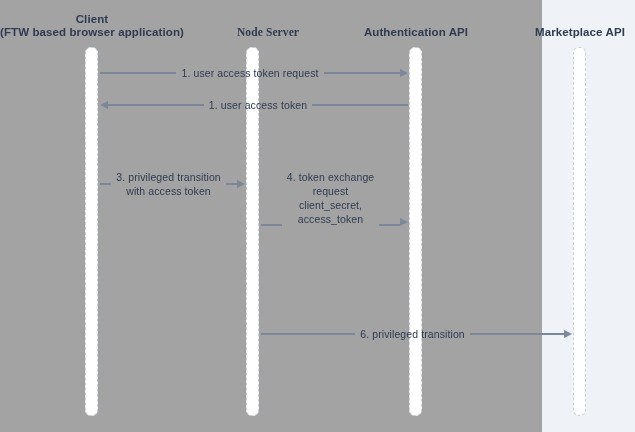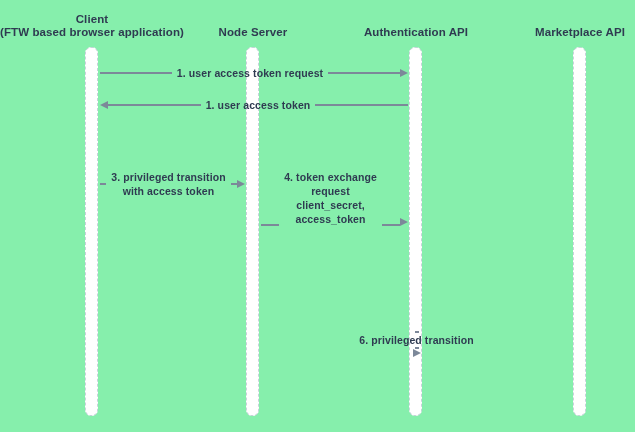--- a/index.html
+++ b/index.html
@@ -9,23 +9,23 @@
   body {
     width: 635px;
     height: 432px;
     background: #eff2f6;
     font-family: "Liberation Sans", sans-serif;
     color: #2f3b51;
     overflow: hidden;
   }
   .diagram {
     position: relative;
-    width: 635px;
+    width: 542px;
     height: 432px;
-    background: #86efac;
+    background: #a3a3a3;
   }
 
   
   .participant-header {
     position: absolute;
     top: 11px;
     height: 28px;
     width: 220px;
     display: flex;
     flex-direction: column;
@@ -64,21 +64,21 @@
     flex: 1 1 auto;
     height: 2px;
     min-width: 4px;
     background: #7c8899;
   }
   .message .label {
     flex: 0 0 auto;
     margin: 0 5px;
     text-align: center;
     font-size: 10.5px;
-    font-weight: 700;
+    font-weight: 400;
     line-height: 14px;
     letter-spacing: 0.1px;
     color: #2f3b51;
     white-space: nowrap;
   }
   .arrowhead-right {
     flex: 0 0 auto;
     width: 0; height: 0;
     border-top: 4px solid transparent;
     border-bottom: 4px solid transparent;
@@ -94,21 +94,21 @@
 </style>
 </head>
 <body>
 
 <div class="diagram">
 
   <div class="participant-header" style="left:-18px;">
     <div class="p-name">Client</div>
     <div class="p-sub">(FTW based browser application)</div>
   </div>
-  <div class="participant-header" style="left:143px;">
+  <div class="participant-header" style="left:158px;font-family:Liberation Serif, serif;">
     <div class="p-name">Node Server</div>
   </div>
   <div class="participant-header" style="left:306px;align-items:center;">
     <div class="p-name">Authentication API</div>
 
   </div>
   <div class="participant-header" style="left:470px;">
     <div class="p-name">Marketplace API</div>
 
   </div>
@@ -152,21 +152,21 @@
       <div>4. token exchange</div>
       <div>request</div>
       <div>client_secret,</div>
       <div>access_token</div>
     </span>
     <span class="seg"></span>
     <span class="arrowhead-right"></span>
   </div>
 
 
-  <div class="message" style="left:261px; width:311px; top:344px;flex-direction:column;">
+  <div class="message" style="left:261px; width:311px; top:334px;">
     <span class="seg"></span>
     <span class="label">
       <div>6. privileged transition</div>
     </span>
     <span class="seg"></span>
     <span class="arrowhead-right"></span>
   </div>
 
 </div>
 

